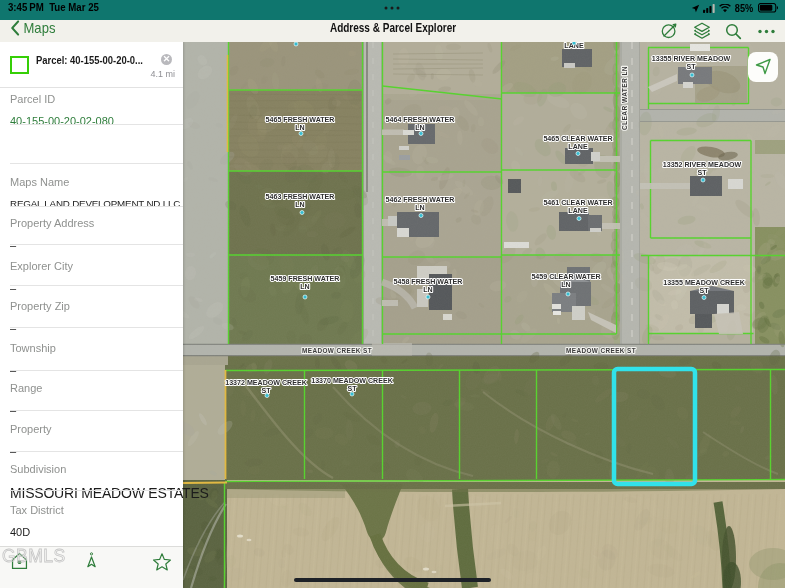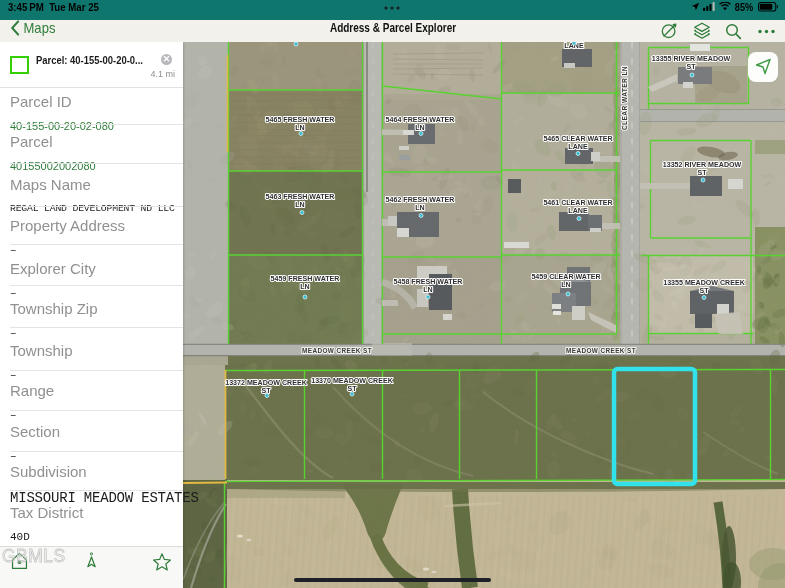--- a/index.html
+++ b/index.html
@@ -1,33 +1,33 @@
 <!DOCTYPE html>
 <html><head><meta charset="utf-8"><style>
 * { margin:0; padding:0; box-sizing:border-box; }
 html,body { width:785px; height:588px; overflow:hidden; font-family:"Liberation Sans", sans-serif; background:#f2f1eb; }
 .statusbar { position:absolute; left:0; top:0; width:785px; height:20px; background:#0f766e; z-index:30; }
 .sb-left { position:absolute; left:8px; top:1px; font-size:10.5px; font-weight:bold; color:#000; transform:scaleX(0.92); transform-origin:left; }
-.sb-right { position:absolute; right:7px; top:2px; height:12px; display:flex; align-items:flex-start; gap:3.5px; }
+.sb-right { position:absolute; right:7px; top:2px; height:12px; display:flex; align-items:center; gap:3.5px; }
 .sb-pct { font-size:10px; font-weight:bold; color:#000; transform:scaleX(0.92); }
 .navbar { position:absolute; left:0; top:20px; width:785px; height:22px; background:#f2f1eb; z-index:30; }
 .nav-title { position:absolute; left:50%; top:0.5px; font-size:12.5px; font-weight:bold; color:#111; transform:translateX(-50%) scaleX(0.8); white-space:nowrap; }
 .nav-back { position:absolute; left:10px; top:0px; color:#2f7d3b; font-size:14.5px; display:flex; align-items:center; transform:scaleX(0.9); transform-origin:left; }
 .nav-icons { position:absolute; left:0; top:2px; width:785px; height:20px; }
 .sidebar { position:absolute; left:0; top:42px; width:183px; height:546px; background:#fff; z-index:20; box-shadow:1px 0 2px rgba(0,0,0,0.15);padding-left:19px; }
 .card-sq { position:absolute; left:10px; top:14px; width:19px; height:18px; border:2.5px solid #35cf06; background:#fff; }
 .card-title { position:absolute; left:36px; top:12px; font-size:11.5px; font-weight:bold; color:#1b1b1b; transform:scaleX(0.82); transform-origin:left; white-space:nowrap; }
 .card-x { position:absolute; left:161px; top:12px; width:11px; height:11px; border-radius:50%; background:#b9b9bd; color:#fff; font-size:9px; line-height:11px; text-align:center; font-weight:bold; }
 .card-mi { position:absolute; right:8px; top:27px; font-size:9px; color:#8e8e93; }
 .card-div { position:absolute; left:0; top:44.5px; width:183px; height:1px; background:#e2e2e2; }
 .frow { position:absolute; left:10px; width:168px; }
-.flab { font-size:15px; color:#8f918f; }
+.flab { font-size:11px; color:#8f918f; }
 .fval { font-size:11px; margin-top:10px; white-space:nowrap; }
 .fval.green { color:#2e7d3b; }
-.fval.dark { color:#1c1c1c;font-family:Liberation Mono, monospace; }
+.fval.dark { color:#1c1c1c; }
 .fdiv { position:absolute; left:10px; width:173px; height:1px; background:#e4e4e4; }
 .toolbar { position:absolute; left:0; top:504px; width:183px; height:42px; background:#f8f8f6; border-top:1px solid #dcdcda; }
 .wm { position:absolute; left:2px; top:546px; font-size:17.5px; letter-spacing:0.5px; color:transparent; -webkit-text-stroke:0.8px #c6c6c6; z-index:25; }
 .map { position:absolute; left:183px; top:42px; width:602px; height:546px; }
 .homebar { position:absolute; left:294px; top:578px; width:197px; height:4px; background:#1d2127; border-radius:2px; z-index:40; }
 </style></head>
 <body>
 <div class="statusbar">
   <div class="sb-left">3:45 PM&nbsp;&nbsp;Tue Mar 25</div>
   <svg class="sb-dots" width="16" height="4" viewBox="0 0 16 4" style="position:absolute;left:384px;top:6px">
@@ -1021,57 +1021,53 @@
   <div class="card-sq"></div>
   <div class="card-title">Parcel: 40-155-00-20-0...</div>
   <div class="card-x">✕</div>
   <div class="card-mi">4.1 mi</div>
   <div class="card-div"></div>
   <div class="frow" style="top:51px">
       <div class="flab">Parcel ID</div>
       <div class="fval green">40-155-00-20-02-080</div>
     </div>
 <div class="fdiv" style="top:82px"></div>
-<div class="frow" style="top:91px">
-      <div class="flab">Parcel</div>
-      <div class="fval green">40155002002080</div>
-    </div>
 <div class="fdiv" style="top:121px"></div>
 <div class="frow" style="top:134px">
       <div class="flab">Maps Name</div>
       <div class="fval dark" style="font-size:9.8px;letter-spacing:-0.2px">REGAL LAND DEVELOPMENT ND LLC</div>
     </div>
 <div class="fdiv" style="top:164px"></div>
 <div class="frow" style="top:175px">
       <div class="flab">Property Address</div>
       <div class="fval dark">–</div>
     </div>
 <div class="fdiv" style="top:202px"></div>
 <div class="frow" style="top:218px">
       <div class="flab">Explorer City</div>
       <div class="fval dark">–</div>
     </div>
 <div class="fdiv" style="top:243px"></div>
 <div class="frow" style="top:258px">
-      <div class="flab">Township Zip</div>
+      <div class="flab">Property Zip</div>
       <div class="fval dark">–</div>
     </div>
 <div class="fdiv" style="top:285px"></div>
 <div class="frow" style="top:300px">
       <div class="flab">Township</div>
       <div class="fval dark">–</div>
     </div>
 <div class="fdiv" style="top:328px"></div>
 <div class="frow" style="top:340px">
       <div class="flab">Range</div>
       <div class="fval dark">–</div>
     </div>
 <div class="fdiv" style="top:368px"></div>
 <div class="frow" style="top:381px">
-      <div class="flab">Section</div>
+      <div class="flab">Property</div>
       <div class="fval dark">–</div>
     </div>
 <div class="fdiv" style="top:409px"></div>
 <div class="frow" style="top:421px">
       <div class="flab">Subdivision</div>
       <div class="fval dark" style="font-size:14px;letter-spacing:-0.2px">MISSOURI MEADOW ESTATES</div>
     </div>
 <div class="fdiv" style="top:448px"></div>
 <div class="frow" style="top:462px">
       <div class="flab">Tax District</div>

